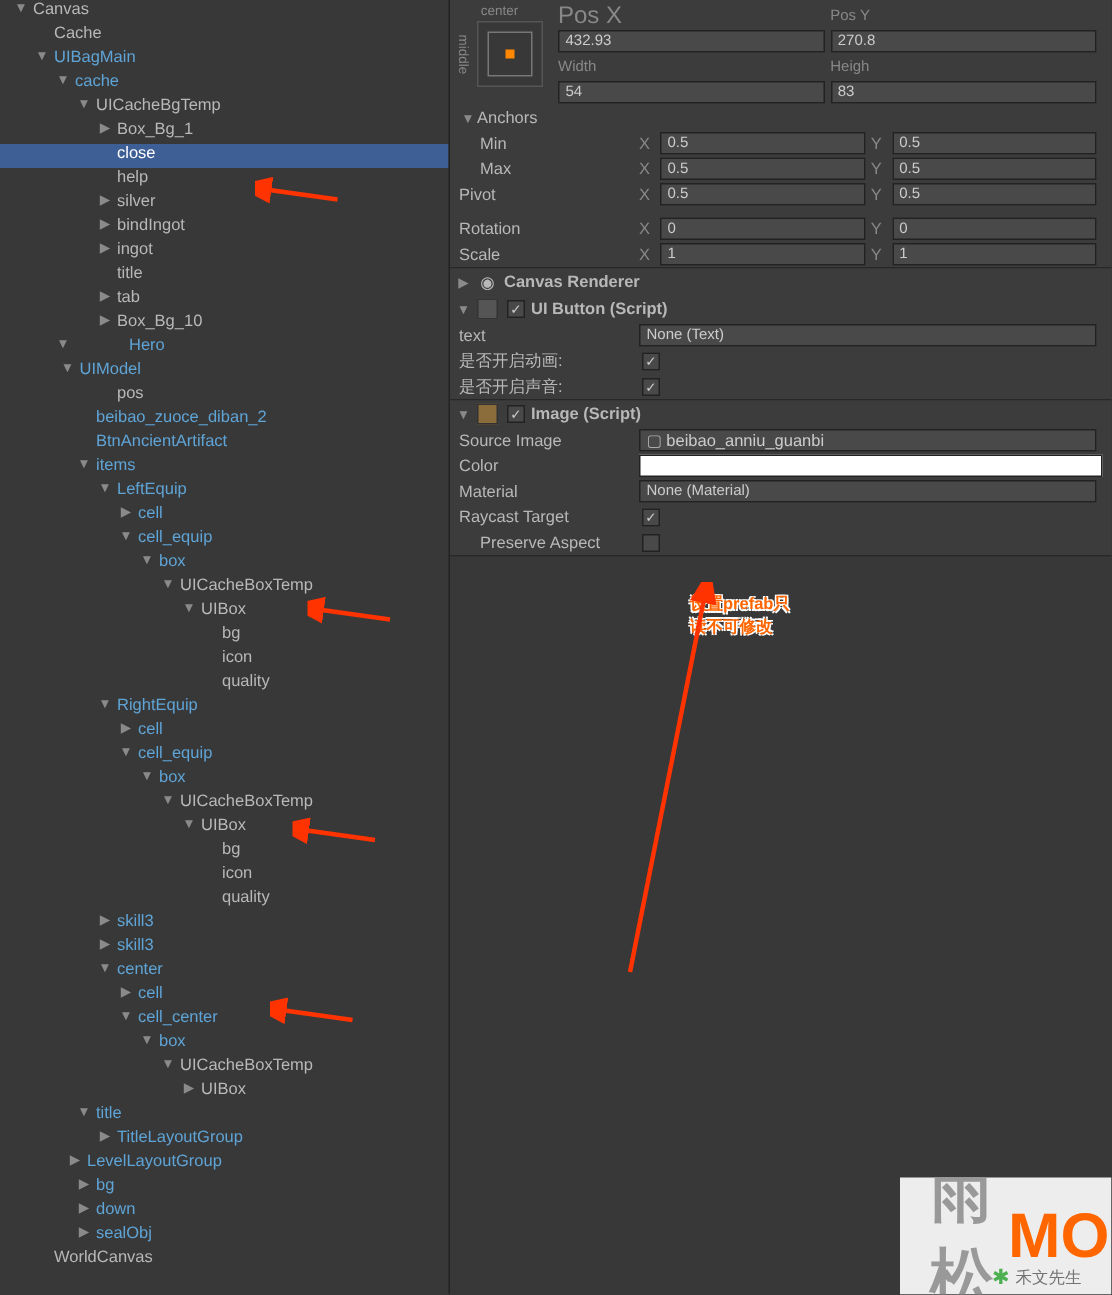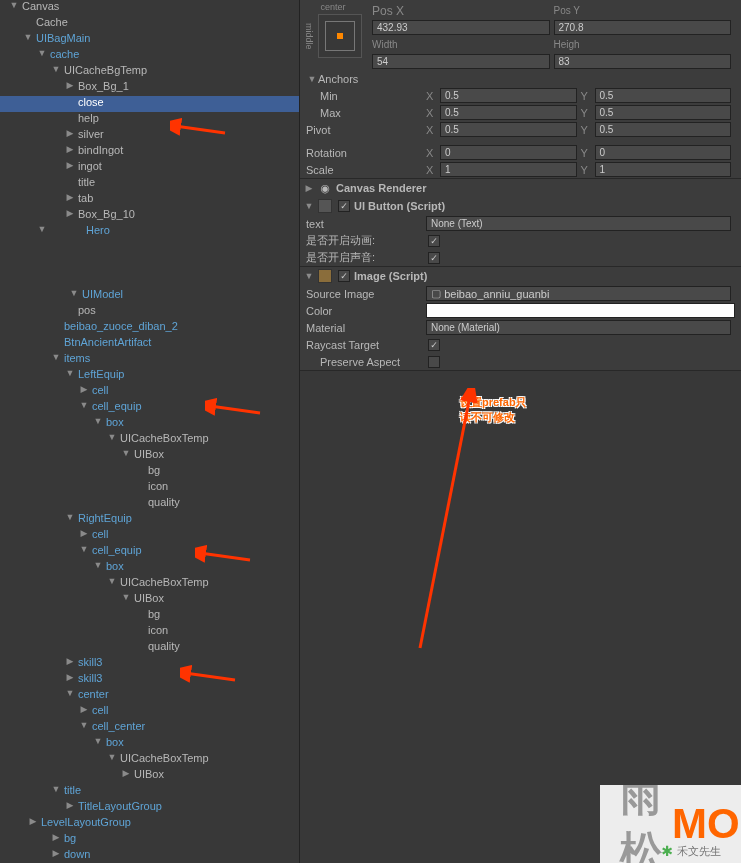--- a/index.html
+++ b/index.html
@@ -100,21 +100,21 @@
         <span class="tree-label">tab</span>
       </div>
       <div class="tree-item" style="padding-left: 64px;">
         <span class="foldout right"></span>
         <span class="tree-label">Box_Bg_10</span>
       </div>
       <div class="tree-item" style="padding-left: 36px; gap: 36px;">
         <span class="foldout down"></span>
         <span class="tree-label blue">Hero</span>
       </div>
-      <div class="tree-item" style="padding-left: 68px; margin-top: 48px;">
+      <div class="tree-item" style="padding-left: 39px;">
         <span class="foldout down"></span>
         <span class="tree-label blue">UIModel</span>
       </div>
       <div class="tree-item" style="padding-left: 64px;">
         <span class="foldout none"></span>
         <span class="tree-label">pos</span>
       </div>
       <div class="tree-item" style="padding-left: 50px;">
         <span class="foldout none"></span>
         <span class="tree-label blue">beibao_zuoce_diban_2</span>
@@ -232,21 +232,21 @@
         <span class="tree-label">UIBox</span>
       </div>
       <div class="tree-item" style="padding-left: 50px;">
         <span class="foldout down"></span>
         <span class="tree-label blue">title</span>
       </div>
       <div class="tree-item" style="padding-left: 64px;">
         <span class="foldout right"></span>
         <span class="tree-label blue">TitleLayoutGroup</span>
       </div>
-      <div class="tree-item" style="padding-left: 27px;">
+      <div class="tree-item" style="padding-left: 44px;">
         <span class="foldout right"></span>
         <span class="tree-label blue">LevelLayoutGroup</span>
       </div>
       <div class="tree-item" style="padding-left: 50px;">
         <span class="foldout right"></span>
         <span class="tree-label blue">bg</span>
       </div>
       <div class="tree-item" style="padding-left: 50px;">
         <span class="foldout right"></span>
         <span class="tree-label blue">down</span>
@@ -267,21 +267,21 @@
       <div style="display:flex;">
         <div style="display:flex; flex-direction:column; align-items:center; padding:2px;">
           <span style="font-size:9px;color:#888;">center</span>
           <div style="display:flex;align-items:center;">
             <span class="middle-label">middle</span>
             <div class="anchor-gizmo"></div>
           </div>
         </div>
         <div style="flex:1; padding-top:2px;">
           <div class="row">
-            <span style="flex:1;color:#888;font-size:12px;">Pos X</span>
+            <span style="flex:1;color:#888;font-size:16px;">Pos X</span>
             <span style="flex:1;color:#888;font-size:10px;">Pos Y</span>
           </div>
           <div class="row">
             <div class="field">432.93</div>
             <div class="field">270.8</div>
           </div>
           <div class="row">
             <span style="flex:1;color:#888;font-size:10px;">Width</span>
             <span style="flex:1;color:#888;font-size:10px;">Heigh</span>
           </div>

